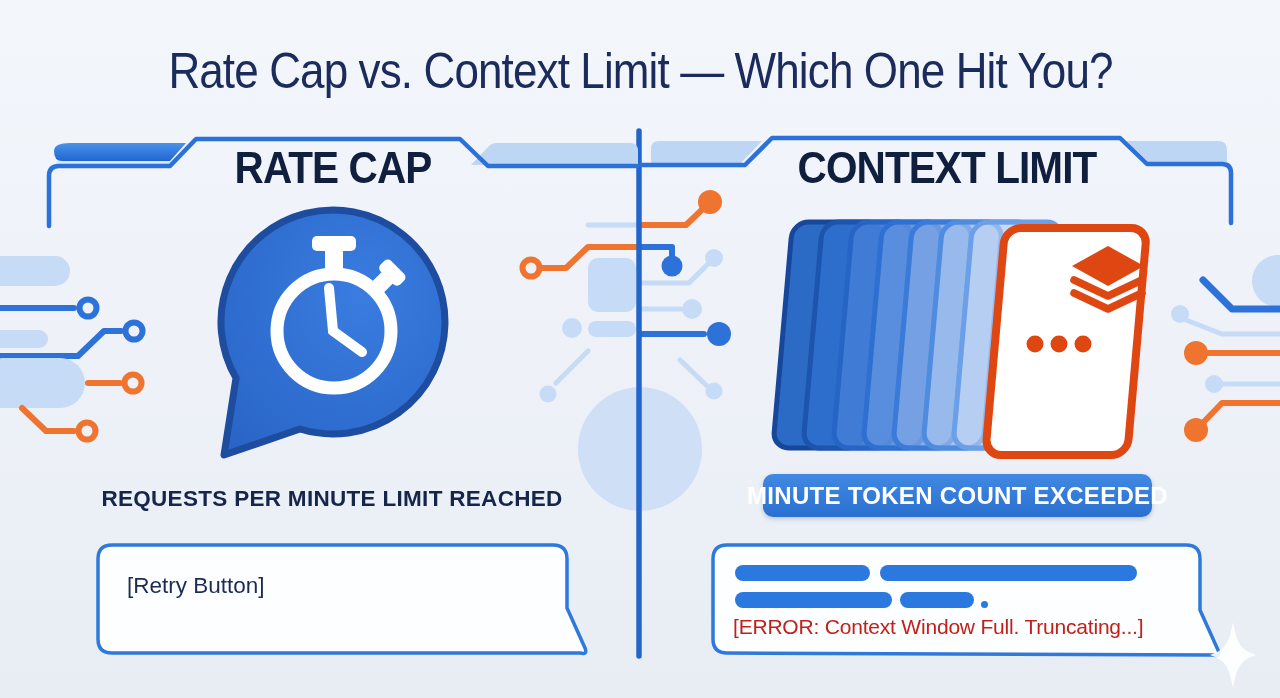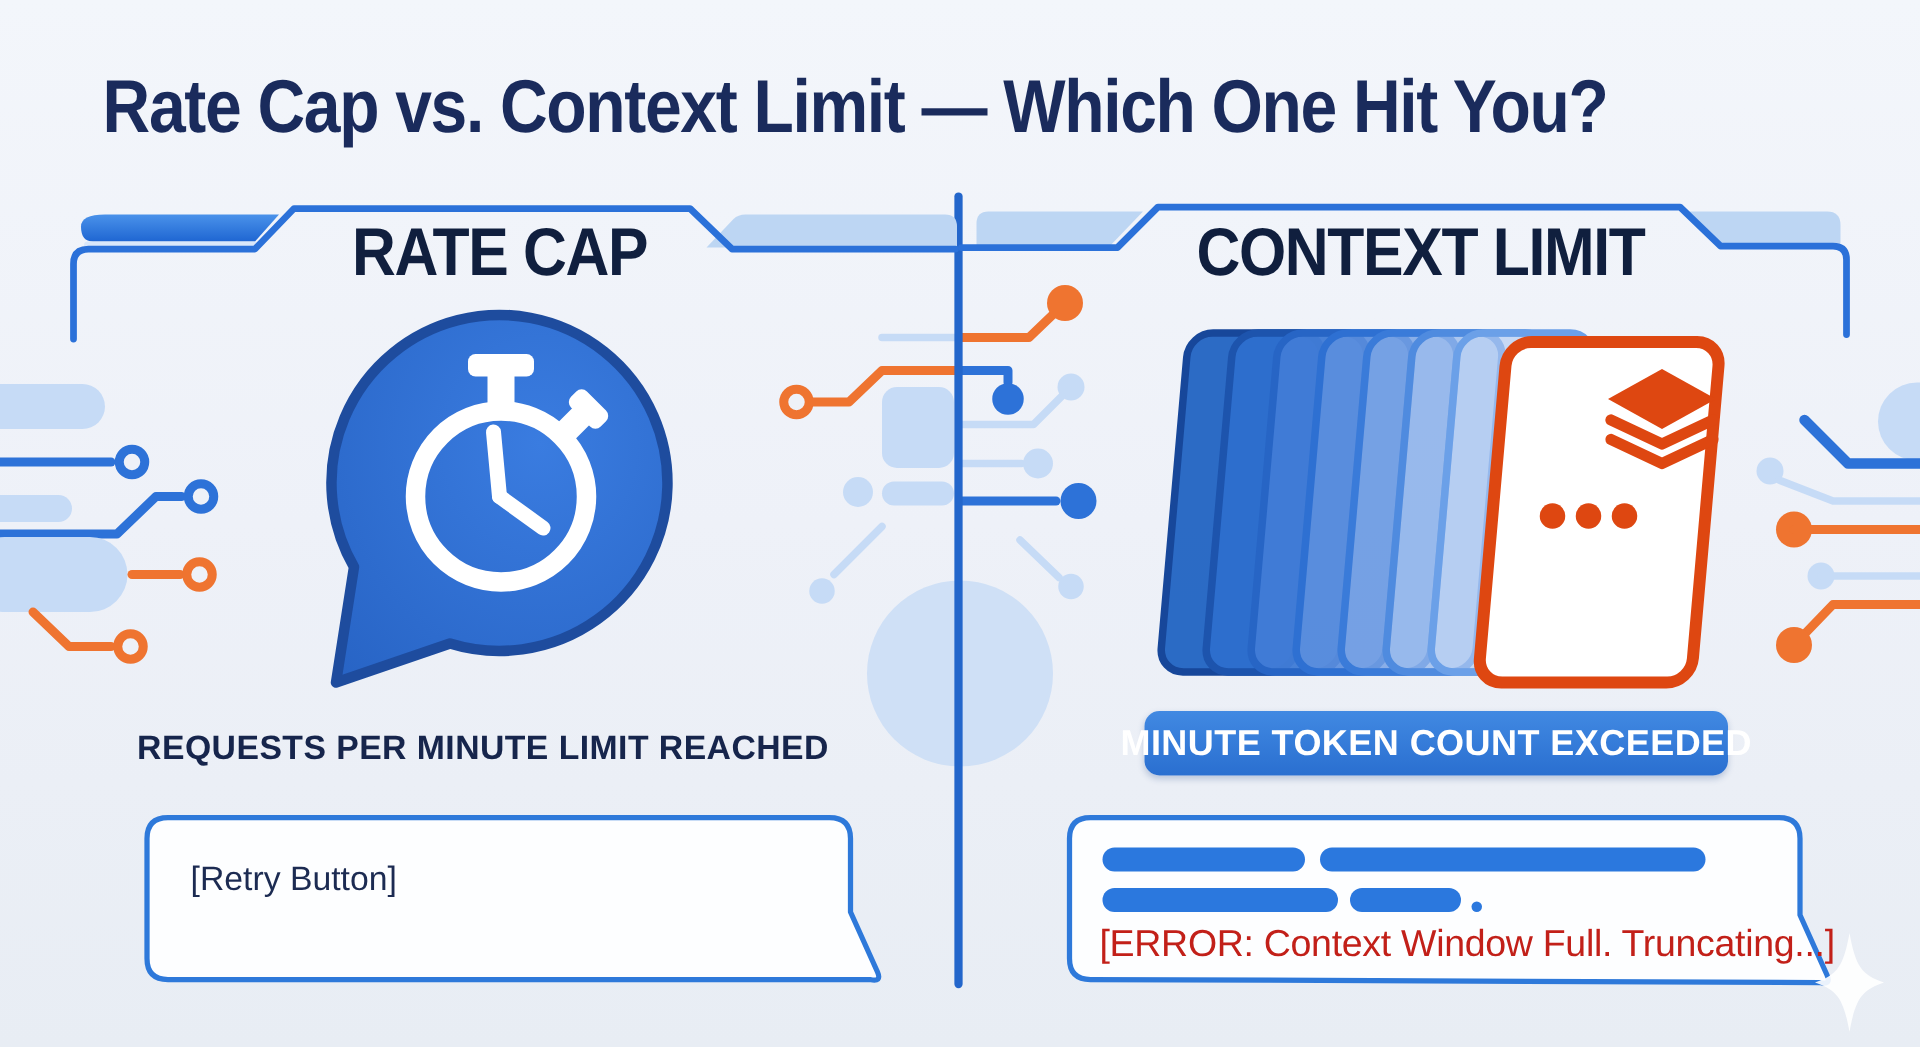--- a/index.html
+++ b/index.html
@@ -3,48 +3,48 @@
 <meta charset="utf-8">
 <style>
   html,body{margin:0;padding:0;background:#e7ebf2;}
   .stage{
     position:relative;width:1280px;height:698px;overflow:hidden;
     background:linear-gradient(180deg,#f3f6fb 0%,#eef1f8 50%,#e8edf4 100%);
     font-family:"Liberation Sans", sans-serif;
   }
   .abs{position:absolute;}
   .main-title{
-    top:42px;left:0;width:1280px;
-    font-size:50px;font-weight:700;color:#1a2b5c;letter-spacing:-1px;white-space:nowrap;
+    top:42px;left:0;width:1280px;text-align:center;
+    font-size:50px;font-weight:400;color:#1a2b5c;letter-spacing:-1px;white-space:nowrap;
   }
   .main-title .squeeze{display:inline-block;transform:scaleX(.88);transform-origin:center;}
   .panel-title{
     font-size:45px;font-weight:800;color:#101f3e;letter-spacing:-1px;white-space:nowrap;
     text-align:center;transform:scaleX(.9);transform-origin:center;
   }
   .panel-title.left{top:142px;left:133px;width:400px;}
   .panel-title.right{top:142px;left:747px;width:400px;}
   .caption{
-    top:486px;left:52px;width:540px;text-align:center;
+    top:486px;left:62px;width:540px;text-align:center;
     font-size:22.5px;font-weight:800;color:#16254c;letter-spacing:.3px;white-space:nowrap;
   }
   .badge{
     top:474px;left:763px;width:389px;height:43px;border-radius:10px;
     background:linear-gradient(180deg,#4189e2,#2a6fd0);
     box-shadow:0 2px 4px rgba(30,70,140,.25);
     display:flex;align-items:center;justify-content:center;
     font-size:24px;font-weight:700;color:#ffffff;letter-spacing:.3px;white-space:nowrap;
   }
   .bubble-text{
     top:571px;left:127px;width:430px;
     font-size:22.5px;font-weight:400;color:#1c2b52;line-height:29.5px;white-space:nowrap;
   }
   .error-text{
     top:615px;left:733px;width:460px;
-    font-size:25px;font-weight:500;color:#c22019;letter-spacing:-.2px;white-space:nowrap;
+    font-size:21px;font-weight:500;color:#c22019;letter-spacing:-.2px;white-space:nowrap;
   }
   .bar{position:absolute;height:16px;border-radius:8px;background:#2b78de;}
   .bar-dot{position:absolute;width:7px;height:7px;border-radius:50%;background:#2b78de;}
   svg{display:block;}
 </style>
 </head>
 <body>
 
 <div class="stage">
 

